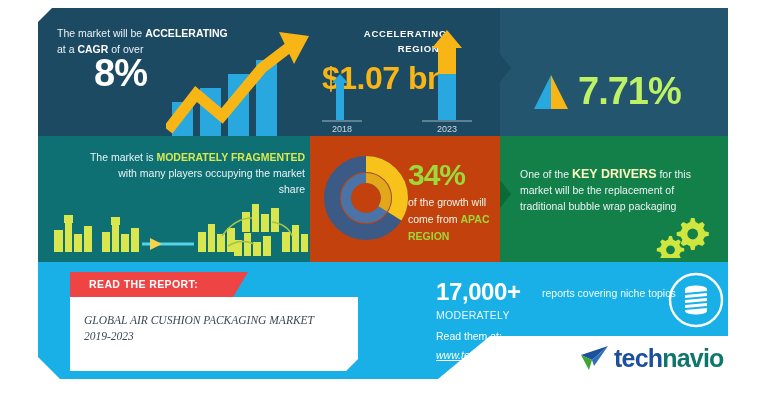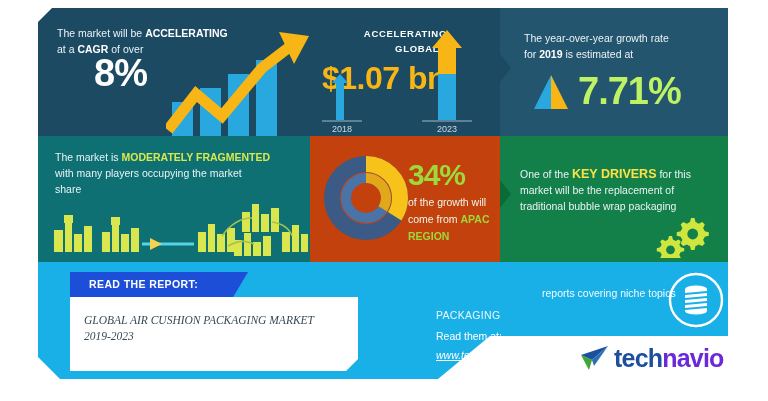--- a/index.html
+++ b/index.html
@@ -64,49 +64,49 @@
   #p-frag { left: 38px; top: 136px; width: 272px; height: 126px; background: #0f7073; }
   #p-apac { left: 310px; top: 136px; width: 190px; height: 126px; background: #c2410c; }
   #p-driv { left: 500px; top: 136px; width: 228px; height: 126px; background: #13804a; }
   #p-driv .corner-tri {
     position: absolute; left: 0; top: 44px;
     width: 0; height: 0;
     border-top: 14px solid transparent;
     border-bottom: 14px solid transparent;
     border-left: 11px solid #0b6b36;
   }
-  #p-frag .lead { position: absolute; left: 17px; top: 13px; width: 250px; }
+  #p-frag .lead { position: absolute; left: 17px; top: 13px; width: 250px; text-align: right; }
   #p-frag .lead b { color: #d8e94f; }
   #frag-icons { position: absolute; left: 8px; top: 64px; }
 
   #donut { position: absolute; left: 8px; top: 14px; }
   #p-apac .pct {
     position: absolute; left: 98px; top: 22px;
     font-size: 30px; font-weight: bold; color: #9ed93a; letter-spacing: -1px;
   }
   #p-apac .sub {
     position: absolute; left: 98px; top: 58px; width: 96px;
     color: #eef7ea; font-size: 10.5px; line-height: 17px;
   }
   #p-apac .sub b { color: #9ed93a; font-weight: bold; }
 
   #p-driv .lead { position: absolute; left: 20px; top: 30px; width: 196px; }
-  #p-driv .lead b { color: #fde047; font-size: 12.5px; }
+  #p-driv .lead b { color: #fef9c3; font-size: 12.5px; }
   #gears { position: absolute; right: 16px; bottom: 4px; }
 
   
   #p-bottom { left: 38px; top: 262px; width: 690px; height: 117px; background: #19b0e8; }
   #p-bottom .fold {
     position: absolute; left: 0; bottom: 0; width: 0; height: 0;
     border-bottom: 22px solid #ffffff; border-right: 22px solid transparent;
   }
 
   #tab-read {
     position: absolute; left: 32px; top: 10px; height: 27px; width: 178px;
-    background: #1d4ed8;
+    background: #ef4444;
     clip-path: polygon(0 0, 100% 0, calc(100% - 16px) 100%, 0 100%);
   }
   #tab-read span {
     position: absolute; left: 19px; top: 6px;
     color: #ffffff; font-size: 10.5px; font-weight: bold; letter-spacing: 0.4px;
   }
   #card-report {
     position: absolute; left: 32px; top: 35px; width: 288px; height: 74px;
     background: #ffffff;
     clip-path: polygon(0 0, 100% 0, 100% calc(100% - 12px), calc(100% - 12px) 100%, 0 100%);
@@ -149,21 +149,21 @@
     position: absolute; left: 400px; top: 74px; width: 290px; height: 43px;
     background: #ffffff;
     clip-path: polygon(52px 0, 100% 0, 100% 100%, 0 100%);
   }
   #logo-mark { position: absolute; left: 142px; top: 10px; }
   #logo-text {
     position: absolute; left: 176px; top: 8px;
     font-size: 25px; font-weight: bold; letter-spacing: -0.8px;
   }
   #logo-text .a { color: #1c4f9c; }
-  #logo-text .b { color: #6d28d9; text-align: right; }
+  #logo-text .b { color: #0f766e; text-align: right; }
 </style>
 </head>
 <body>
 
 <div class="canvas">
 
   <div class="panel" id="p-cagr">
     <div class="txt-w lead">The market will be <b>ACCELERATING</b><br>at a <b>CAGR</b> of over</div>
     <div class="big">8%</div>
     <svg id="cagr-chart" width="160" height="110">
@@ -172,40 +172,39 @@
       <rect x="62" y="44" width="21" height="64" fill="#29a8e0"></rect>
       <rect x="90" y="30" width="21" height="78" fill="#29a8e0"></rect>
       <polyline points="2,100 30,64 56,86 96,38 130,12" fill="none" stroke="#f7b616" stroke-width="11" stroke-linejoin="miter" stroke-linecap="butt"></polyline>
       <polygon points="113,2 143,6 128,34" fill="#f7b616"></polygon>
     </svg>
   </div>
 
   <div class="panel" id="p-incr">
     <div class="hd">
       <span>ACCELERATING</span><br>
-      <span>GLOBAL</span><span class="caret">▶</span>
+      <span>REGION</span><span class="caret">▶</span>
     </div>
     <div class="val">$1.07 bn</div>
     <svg id="incr-chart" width="190" height="128">
 
       <polygon points="22,75 30,66 38,75 34,75 34,112 26,112 26,75" fill="#29a8e0"></polygon>
 
       <polygon points="137,22 152,40 146,40 146,68 128,68 128,40 122,40" fill="#f7b616"></polygon>
       <rect x="128" y="66" width="18" height="46" fill="#29a8e0"></rect>
 
       <line x1="12" y1="113" x2="52" y2="113" stroke="#9fb8c4" stroke-width="1"></line>
       <line x1="112" y1="113" x2="162" y2="113" stroke="#9fb8c4" stroke-width="1"></line>
       <text x="32" y="124" fill="#cdd9e0" font-size="9" text-anchor="middle" font-family="Liberation Sans, sans-serif">2018</text>
       <text x="137" y="124" fill="#cdd9e0" font-size="9" text-anchor="middle" font-family="Liberation Sans, sans-serif">2023</text>
     </svg>
   </div>
 
   <div class="panel" id="p-yoy">
     <div class="corner-tri"></div>
-    <div class="txt-w lead">The year-over-year growth rate<br>for <b>2019</b> is estimated at</div>
     <svg id="yoy-tri" width="40" height="38">
       <polygon points="19,2 2,36 19,36" fill="#29a8e0"></polygon>
       <polygon points="19,2 36,36 19,36" fill="#f7b616"></polygon>
     </svg>
     <div class="big">7.71%</div>
   </div>
 
   <div class="panel" id="p-frag">
     <div class="txt-w lead">The market is <b>MODERATELY FRAGMENTED</b><br>with many players occupying the market<br>share</div>
     <svg id="frag-icons" width="262" height="58">
@@ -284,22 +283,23 @@
 
     <div id="tab-read">
       <span>READ THE REPORT:</span>
     </div>
 
     <div id="card-report">
       <div class="title">GLOBAL AIR CUSHION PACKAGING MARKET 2019-2023</div>
       <div class="dogear"></div>
     </div>
 
+    <div id="stat-num">17,000+</div>
     <div id="stat-tag">reports covering niche topics</div>
-    <div id="stat-mat">PACKAGING</div>
+    <div id="stat-mat">MODERATELY</div>
     <div id="stat-read">Read them at:</div>
     <a id="stat-url" href="#">www.technavio.com</a>
 
     <svg id="db-icon" width="60" height="60" viewBox="0 0 60 60">
       <circle cx="30" cy="30" r="26" fill="none" stroke="#ffffff" stroke-width="2.4"></circle>
       <g fill="#ffffff">
         <ellipse cx="30" cy="19" rx="11" ry="3.6"></ellipse>
         <rect x="19" y="19" width="22" height="22"></rect>
         <ellipse cx="30" cy="41" rx="11" ry="3.6"></ellipse>
       </g>

